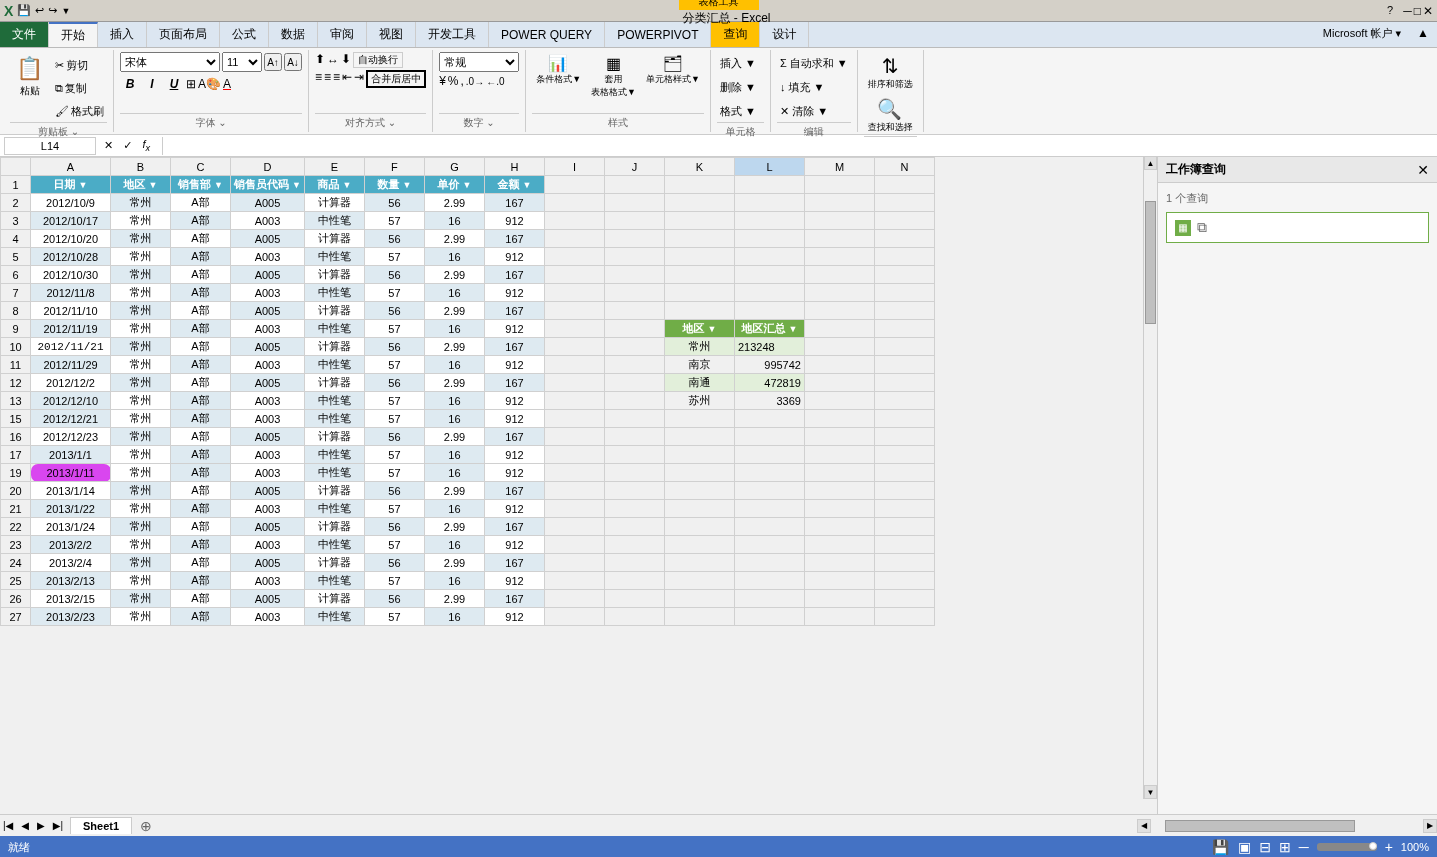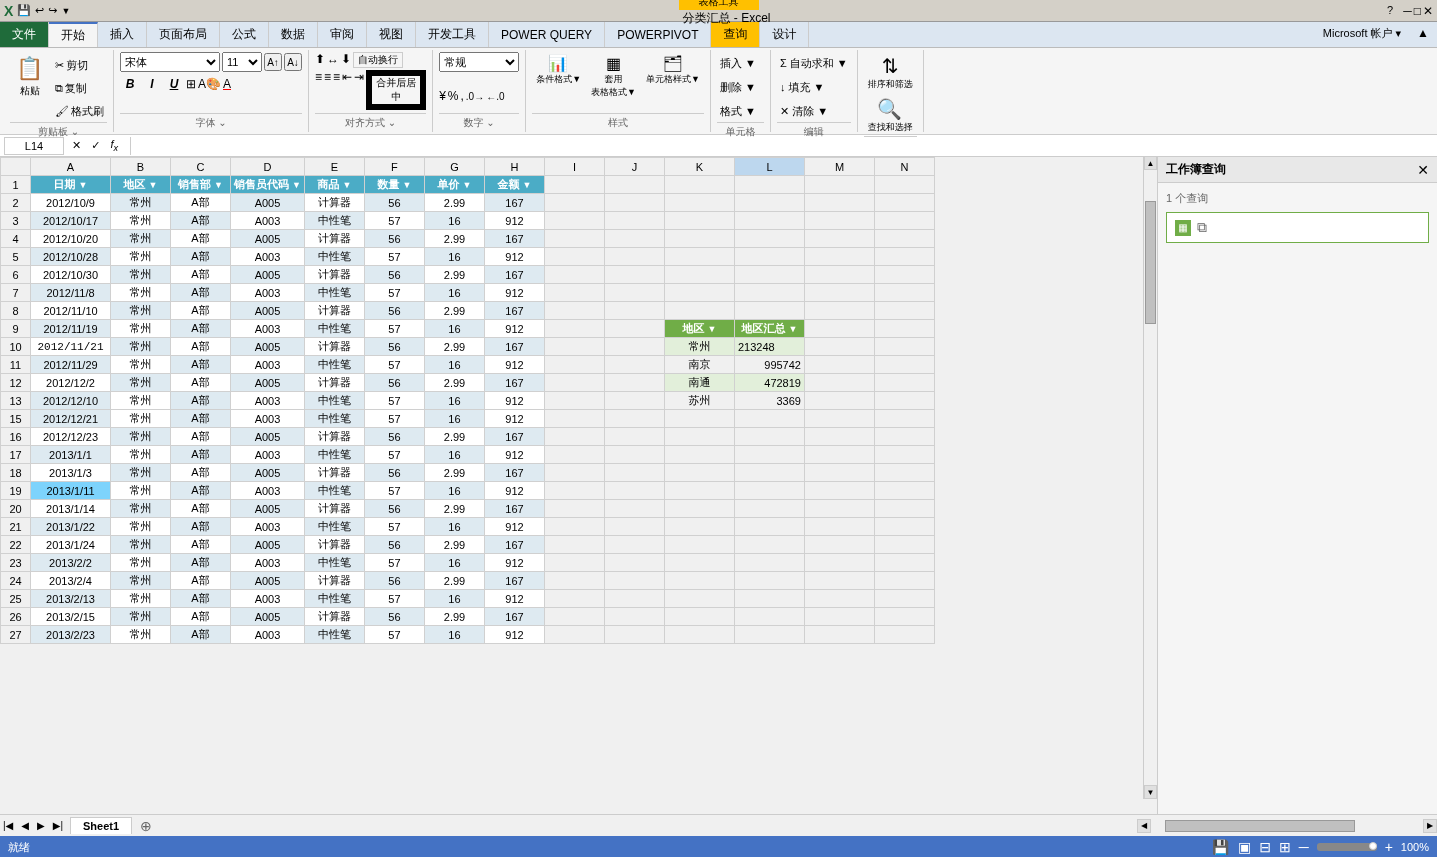--- a/index.html
+++ b/index.html
@@ -25,21 +25,21 @@
     .ribbon-tab.active { background: #f5f5f5; border-top: 2px solid #4472c4; border-bottom: none; }
     .ribbon-content { display: flex; gap: 0; padding: 2px 4px; height: 86px; }
     .ribbon-group { display: flex; flex-direction: column; border-right: 1px solid #ccc; padding: 2px 6px; min-width: 60px; }
     .ribbon-group-label { font-size: 10px; color: #666; text-align: center; margin-top: auto; padding-top: 2px; border-top: 1px solid #ccc; }
     .ribbon-group-content { display: flex; gap: 2px; align-items: flex-start; flex: 1; }
     .ribbon-btn { display: flex; flex-direction: column; align-items: center; padding: 2px 4px; cursor: pointer; font-size: 10px; min-width: 32px; }
     .ribbon-small-btn { display: flex; align-items: center; gap: 2px; padding: 1px 3px; cursor: pointer; font-size: 11px; height: 22px; }
 
     
     .formula-bar { display: flex; align-items: center; height: 22px; border-bottom: 1px solid #ccc; background: white; padding: 0 4px; gap: 4px; }
-    .name-box { width: 60px; border: 1px solid #ccc; height: 18px; font-size: 11px; padding: 0 0; text-align: center; }
+    .name-box { width: 92px; border: 1px solid #ccc; height: 18px; font-size: 11px; padding: 0 0; text-align: center; }
     .formula-divider { width: 1px; height: 18px; background: #ccc; margin: 0 4px; }
     .formula-input { flex: 1; border: none; font-size: 11px; outline: none; }
 
     
     .spreadsheet-container { flex: 1; overflow: hidden; position: relative; }
     .spreadsheet { width: 100%; height: 100%; overflow: auto; }
 
     table.grid { border-collapse: collapse; table-layout: fixed; }
     table.grid th, table.grid td { border: 1px solid #d0d0d0; font-size: 11px; white-space: nowrap; overflow: hidden; }
     .col-header { background: #f0f0f0; text-align: center; height: 18px; font-weight: normal; min-width: 60px; }
@@ -197,28 +197,28 @@
           <span style="font-size:12px;">↔</span>
           <span style="font-size:12px;">⬇</span>
           <span style="font-size:10px;width:50px;text-align:center;border:1px solid #ccc;">自动换行</span>
         </div>
         <div style="display:flex;gap:2px;">
           <span style="font-size:12px;">≡</span>
           <span style="font-size:12px;">≡</span>
           <span style="font-size:12px;">≡</span>
           <span style="font-size:12px;">⇤</span>
           <span style="font-size:12px;">⇥</span>
-          <span style="font-size:10px;width:60px;border:6px solid #000000;text-align:center;">合并后居中</span>
+          <span style="font-size:10px;width:60px;border:2px solid #000000;text-align:center;">合并后居中</span>
         </div>
       </div>
       <div class="ribbon-group-label">对齐方式 ⌄</div>
     </div>
 
     <div class="ribbon-group">
-      <div class="ribbon-group-content" style="flex-direction:column;gap:17px;">
+      <div class="ribbon-group-content" style="flex-direction:column;gap:2px;">
         <div style="display:flex;gap:2px;">
           <select style="width:80px;height:20px;font-size:11px;"><option>常规</option></select>
         </div>
         <div style="display:flex;gap:2px;align-items:center;">
           <span style="font-size:12px;">¥</span>
           <span style="font-size:12px;">%</span>
           <span style="font-size:12px;">,</span>
           <span style="font-size:10px;">.0→</span>
           <span style="font-size:10px;">←.0</span>
         </div>
@@ -616,39 +616,22 @@
             <td class="data-cell" style="background:#deeaf1;">16</td>
             <td class="data-cell" style="background:#fff;">912</td>
             <td class="data-cell"></td>
               <td class="data-cell"></td>
               <td class="data-cell"></td>
               <td class="data-cell"></td>
               <td class="data-cell"></td>
               <td class="data-cell"></td>
           </tr>
           <tr>
-            <td class="row-header">18</td>
-            <td class="data-cell" style="background:#fff;">2013/1/3</td>
-            <td class="data-cell" style="background:#deeaf1;">常州</td>
-            <td class="data-cell" style="background:#fff;">A部</td>
-            <td class="data-cell" style="background:#deeaf1;">A005</td>
-            <td class="data-cell" style="background:#fff;">计算器</td>
-            <td class="data-cell" style="background:#deeaf1;">56</td>
-            <td class="data-cell" style="background:#fff;">2.99</td>
-            <td class="data-cell" style="background:#deeaf1;">167</td>
-            <td class="data-cell"></td>
-              <td class="data-cell"></td>
-              <td class="data-cell"></td>
-              <td class="data-cell"></td>
-              <td class="data-cell"></td>
-              <td class="data-cell"></td>
-          </tr>
-          <tr>
             <td class="row-header">19</td>
-            <td class="data-cell" style="background:#7dd3fc;">2013/1/11</td>
+            <td class="data-cell" style="background:#d946ef;border-radius:7px;">2013/1/11</td>
             <td class="data-cell" style="background:#fff;">常州</td>
             <td class="data-cell" style="background:#deeaf1;">A部</td>
             <td class="data-cell" style="background:#fff;">A003</td>
             <td class="data-cell" style="background:#deeaf1;">中性笔</td>
             <td class="data-cell" style="background:#fff;">57</td>
             <td class="data-cell" style="background:#deeaf1;">16</td>
             <td class="data-cell" style="background:#fff;">912</td>
             <td class="data-cell"></td>
               <td class="data-cell"></td>
               <td class="data-cell"></td>

